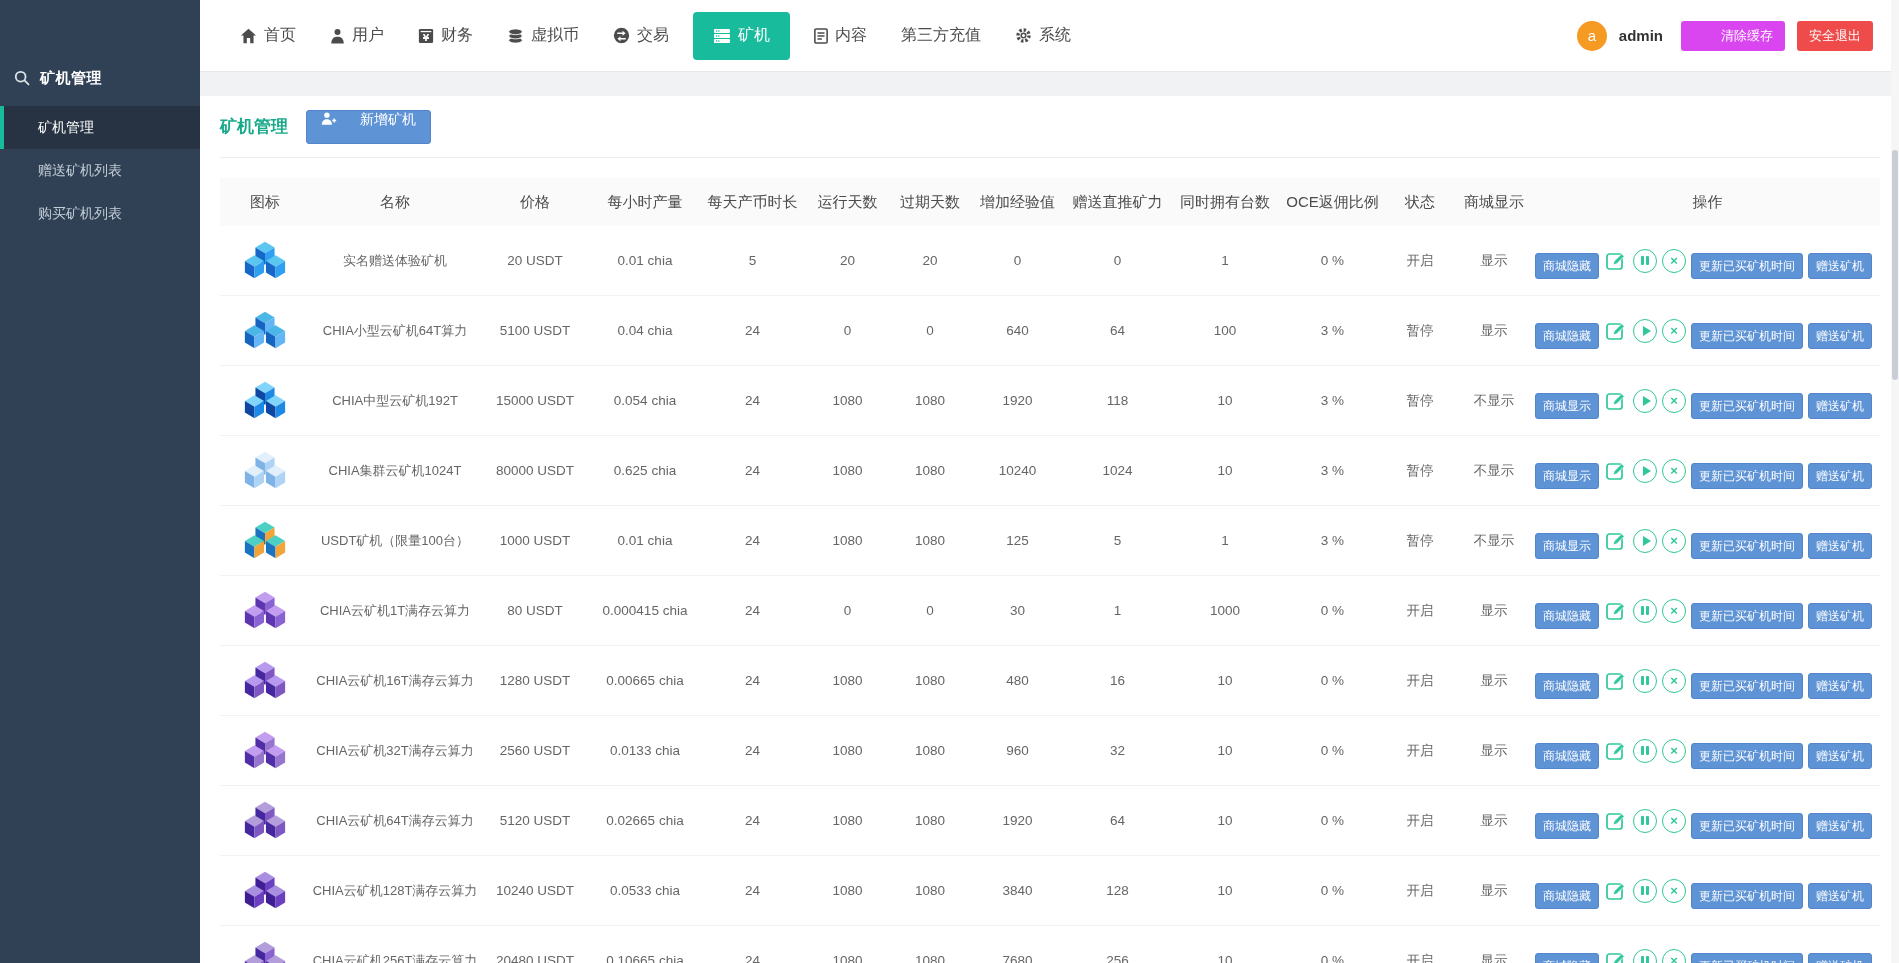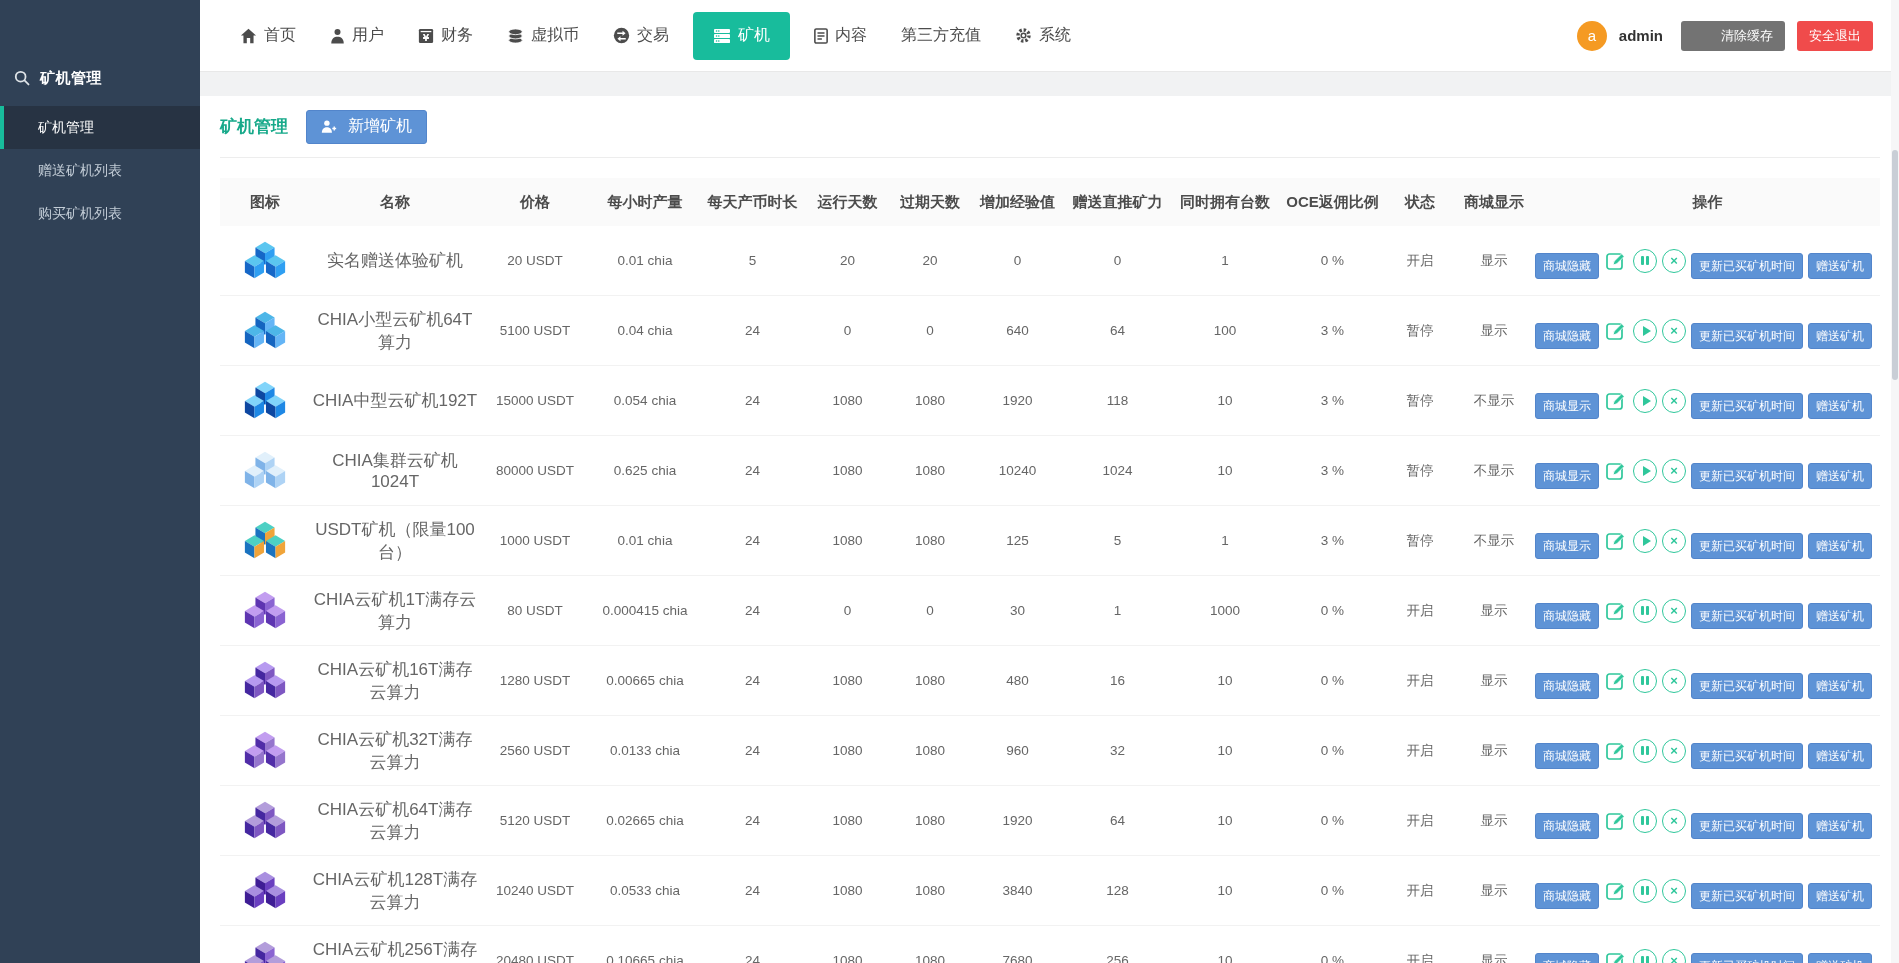--- a/index.html
+++ b/index.html
@@ -20,37 +20,37 @@
   
   .topnav{position:absolute;left:200px;top:0;right:0;height:72px;background:#fff;border-bottom:1px solid #e8e8e8;display:flex;align-items:center;z-index:2;}
   .nav-items{display:flex;align-items:center;gap:14px;padding-left:30px;}
   .nav-item{display:flex;align-items:center;gap:7px;color:#4c4c4c;font-size:16px;padding:0 10px;height:48px;border-radius:4px;cursor:pointer;white-space:nowrap;}
   .nav-item .nicon{display:flex;align-items:center;}
   .nav-item.active{background:var(--green);color:#fff;padding:0 20px;}
   .nav-right{margin-left:auto;display:flex;align-items:center;gap:12px;padding-right:26px;}
   .avatar{width:30px;height:30px;border-radius:50%;background:var(--orange);color:#fff;display:flex;align-items:center;justify-content:center;font-size:15px;cursor:pointer;}
   .admin-name{font-size:15px;color:#333;margin-right:6px;font-weight:bold;}
   .chip{height:30px;border:none;border-radius:3px;color:#fff;font-size:13px;padding:0 12px;cursor:pointer;font-family:inherit;}
-  .chip.green{background:#737373;padding-left:40px;}
+  .chip.green{background:#d946ef;padding-left:40px;}
   .chip.red{background:var(--red);font-family:Liberation Serif, serif;}
   
   .graystrip{position:absolute;left:200px;top:72px;right:0;height:24px;background:#f1f2f3;}
   .main{position:absolute;left:200px;top:96px;right:0;bottom:0;background:#fff;padding:0 19px 0 20px;overflow:hidden;}
   .page-head{height:62px;display:flex;align-items:center;border-bottom:1px solid #ededed;}
   .page-title{color:#17a98a;font-size:17px;font-weight:bold;margin-right:18px;}
-  .btn-add{display:flex;align-items:center;gap:11px;background:var(--btn-blue);border:1px solid var(--btn-blue-bd);color:#fff;font-size:16px;height:34px;padding:0 14px;border-radius:3px;cursor:pointer;font-family:inherit;}
+  .btn-add{display:flex;gap:23px;background:var(--btn-blue);border:1px solid var(--btn-blue-bd);color:#fff;font-size:14px;height:34px;padding:0 14px;border-radius:3px;cursor:pointer;font-family:inherit;}
   
   .tbl{margin-top:20px;}
   .tr{display:flex;align-items:center;}
   .th,.td{display:flex;align-items:center;justify-content:center;text-align:center;}
   .thead{height:48px;background:#fafafa;}
-  .thead .th{font-size:15px;font-weight:bold;color:#4c4c4c;}
+  .thead .th{font-size:15px;font-weight:normal;color:#4c4c4c;}
   .tbody .tr{height:70px;border-bottom:1px solid #f2f2f2;}
   .td{font-size:13.5px;color:#666;}
-  .c0{width:90px}.c1{width:170px;font-size:17px}.c2{width:110px}.c3{width:110px}.c4{width:105px}
+  .c0{width:90px}.c1{width:170px;font-size:13px}.c2{width:110px}.c3{width:110px}.c4{width:105px}
   .c5{width:85px}.c6{width:80px}.c7{width:95px}.c8{width:105px}.c9{width:110px}
   .c10{width:105px}.c11{width:70px}.c12{width:78px}
   .c13{flex:1;justify-content:flex-start;gap:5px;padding-left:2px}
   .btn-sm{background:var(--btn-blue);border:1px solid var(--btn-blue-bd);color:#fff;font-size:12px;height:26px;padding:0 7px;border-radius:3px;cursor:pointer;white-space:nowrap;font-family:inherit;margin-top:11px;}
   .icon-btn{width:24px;height:24px;display:flex;align-items:center;justify-content:center;cursor:pointer;color:var(--icon-green);}
   .pp,.cls{border:1.6px solid var(--icon-green);border-radius:50%;}
   .pp{gap:2.5px;}
   .pp.pause::before,.pp.pause::after{content:"";display:block;width:2.5px;height:9px;background:var(--icon-green);border-radius:1px;}
   .pp.play::before{content:"";display:block;width:0;height:0;border-left:8px solid var(--icon-green);border-top:5px solid transparent;border-bottom:5px solid transparent;margin-left:3px;}
   .cls{font-size:13px;font-weight:bold;line-height:1;}

